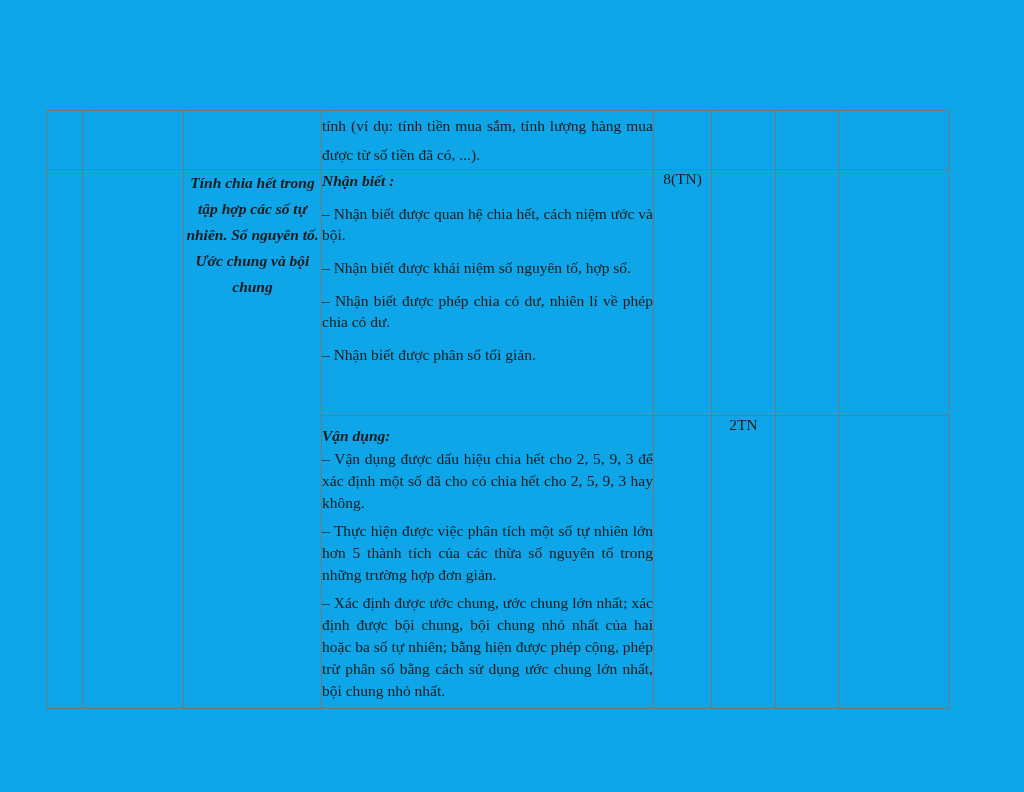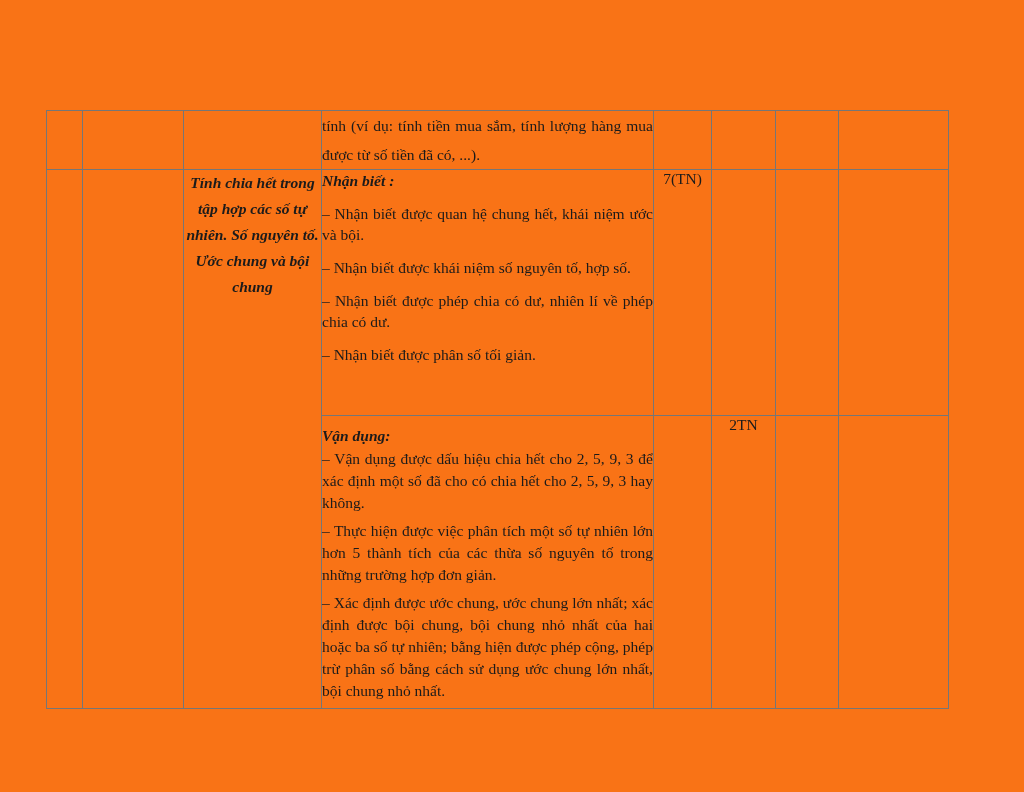--- a/index.html
+++ b/index.html
@@ -4,21 +4,21 @@
 <style>
   html, body {
     margin: 0;
     padding: 0;
     background: #ffffff;
   }
   .page {
     position: relative;
     width: 1024px;
     height: 792px;
-    background: #f97316;
+    background: #0ea5e9;
     overflow: hidden;
     font-family: "Liberation Serif", "DejaVu Serif", serif;
     color: #1b1b1b;
   }
   table.spec {
     position: absolute;
     left: 46px;
     top: 110px;
     width: 902px;
     border-collapse: collapse;
@@ -103,26 +103,26 @@
         <td></td>
         <td></td>
       </tr>
 
       <tr style="height:246px">
         <td rowspan="2"></td>
         <td rowspan="2"></td>
         <td rowspan="2" class="topic-cell">Tính chia hết trong tập hợp các số tự nhiên. Số nguyên tố. Ước chung và bội chung</td>
         <td class="content-cell">
           <p class="section-heading">Nhận biết :</p>
-          <p>– Nhận biết được quan hệ chung hết, khái niệm ước và bội.</p>
+          <p>– Nhận biết được quan hệ chia hết, cách niệm ước và bội.</p>
           <p>– Nhận biết được khái niệm số nguyên tố, hợp số.</p>
           <p>– Nhận biết được phép chia có dư, nhiên lí về phép chia có dư.</p>
           <p>– Nhận biết được phân số tối giản.</p>
         </td>
-        <td class="count-cell">7(TN)</td>
+        <td class="count-cell">8(TN)</td>
         <td></td>
         <td></td>
         <td></td>
       </tr>
 
       <tr style="height:290px">
         <td class="content-cell vd">
           <p class="section-heading">Vận dụng:</p>
           <p>– Vận dụng được dấu hiệu chia hết cho 2, 5, 9, 3 để xác định một số đã cho có chia hết cho 2, 5, 9, 3 hay không.</p>
           <p>– Thực hiện được việc phân tích một số tự nhiên lớn hơn 5 thành tích của các thừa số nguyên tố trong những trường hợp đơn giản.</p>

